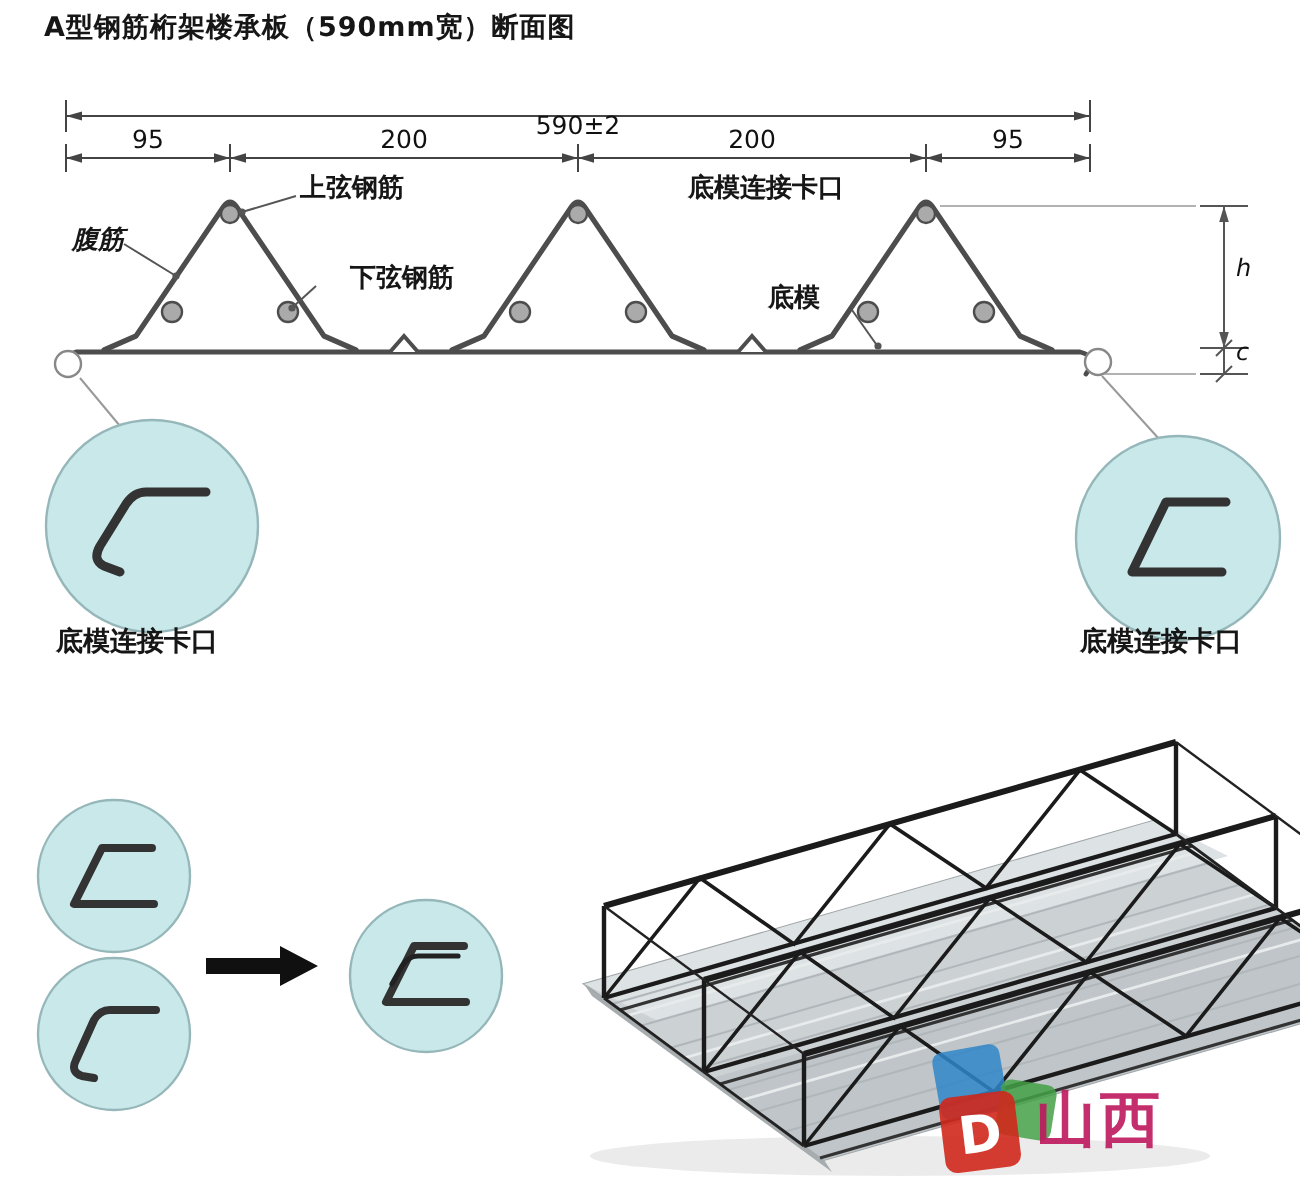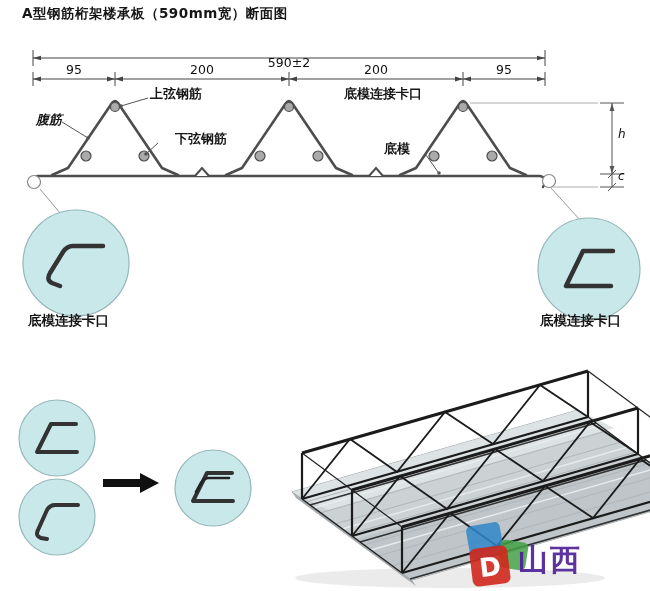--- a/index.html
+++ b/index.html
@@ -12,21 +12,21 @@
   }
   .page { position:absolute; left:0; top:0; width:650px; height:591px; background:#fff; }
   .svg-layer { position:absolute; left:0; top:0; }
   .lbl { position:absolute; white-space:nowrap; color:#161616; }
   .title { font-size:13.5px; font-weight:700; letter-spacing:0.5px; }
   .dim { font-size:12.5px; color:#111; }
   .center { transform:translateX(-50%); }
   .cn { font-size:13px; font-weight:700; }
   .big { font-size:13.5px; }
   .ital { font-style:italic; font-size:12px; }
-  .wm-cn { font-size:30px; font-weight:800; color:#4c1d95; opacity:0.9; letter-spacing:2px; }
+  .wm-cn { font-size:30px; font-weight:800; color:#be185d; opacity:0.9; letter-spacing:2px; }
 </style>
 </head>
 <body>
 
 <div class="page">
 
   <svg class="svg-layer" width="650" height="591" viewBox="0 0 650 591">
 
     <g stroke="#444" stroke-width="1" fill="none">
       <line x1="33" y1="50" x2="33" y2="66"></line>

